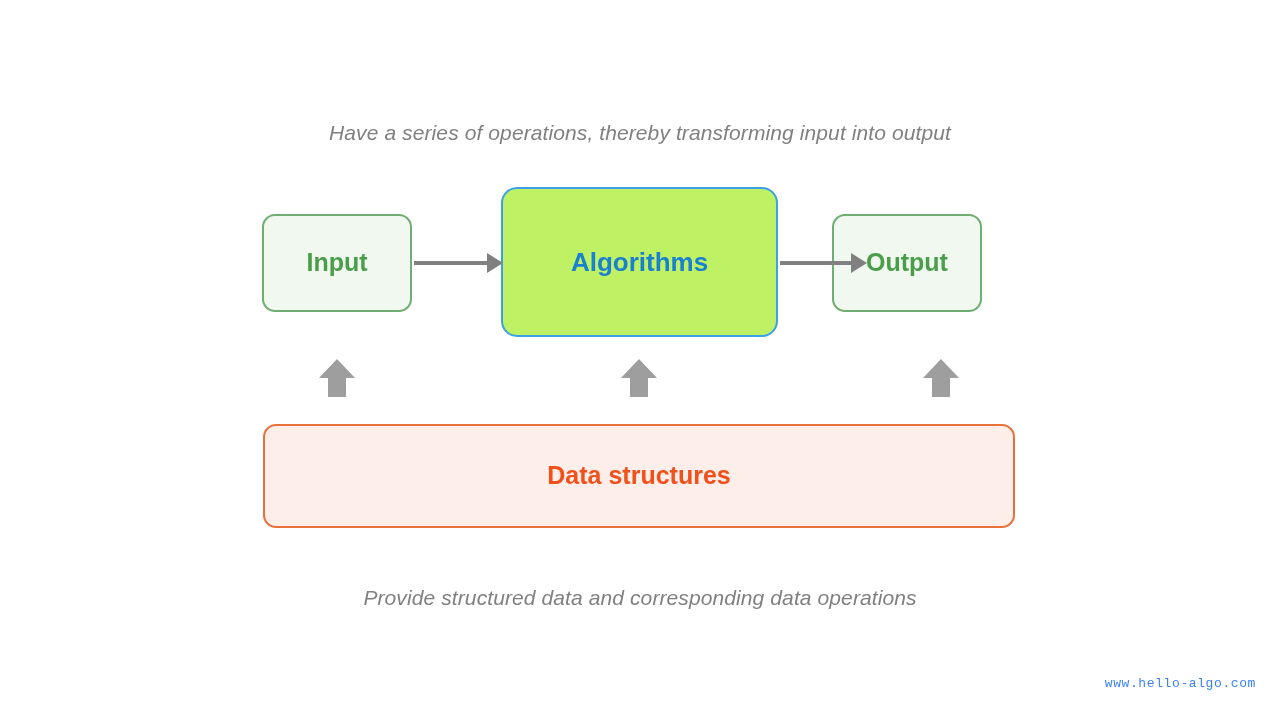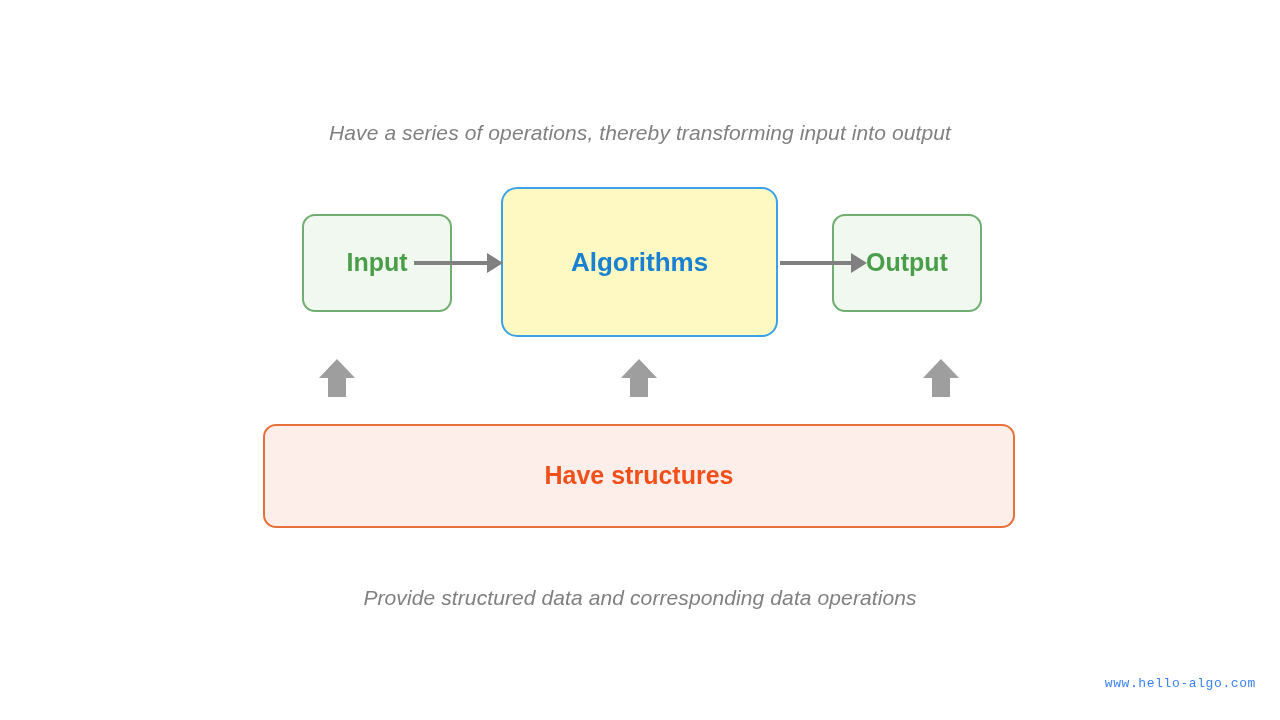--- a/index.html
+++ b/index.html
@@ -55,31 +55,31 @@
     width: 150px;
     height: 98px;
     top: 214px;
     border-width: 2px;
     border-color: #70AD70;
     background: #F0F8F0;
     color: #4A9E4A;
     font-size: 25px;
     border-radius: 13px;
   }
-  .node-input  { left: 262px; margin-left: 40px; }
+  .node-input  { left: 262px; }
   .node-output { left: 832px; }
 
   .node-algorithms {
     left: 501px;
     top: 187px;
     width: 277px;
     height: 150px;
     border-width: 2px;
     border-color: #3BA1E8;
-    background: #fef9c3;
+    background: #bef264;
     color: #1A80D0;
     font-size: 26px;
     border-radius: 16px;
   }
 
   .node-datastructures {
     left: 263px;
     top: 424px;
     width: 752px;
     height: 104px;
@@ -125,21 +125,21 @@
 
   <div class="node node-algorithms">
     <span>Algorithms</span>
   </div>
 
   <div class="node node-output">
     <span>Output</span>
   </div>
 
   <div class="node node-datastructures">
-    <span>Have structures</span>
+    <span>Data structures</span>
   </div>
 
   <svg class="arrow-layer" width="1280" height="720" viewBox="0 0 1280 720">
 
     <g>
       <line x1="414" y1="263" x2="487" y2="263" stroke="#808080" stroke-width="4"></line>
       <polygon points="487,253 503,263 487,273" fill="#808080"></polygon>
     </g>
 
     <g>

